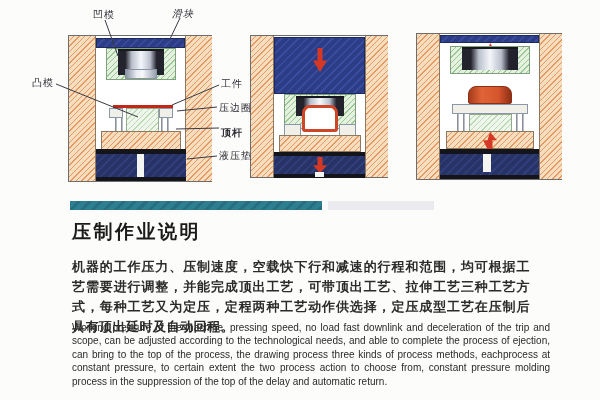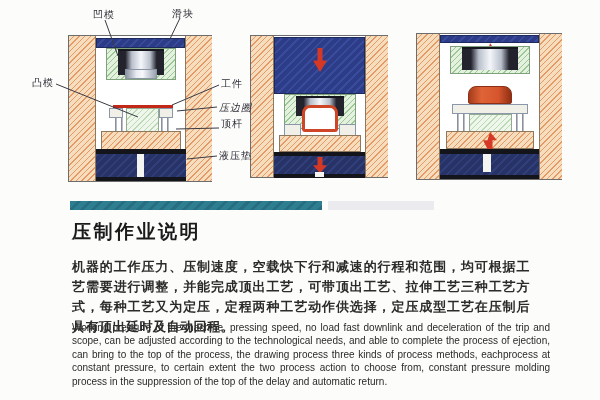--- a/index.html
+++ b/index.html
@@ -125,25 +125,25 @@
       <line x1="180" y1="18" x2="169" y2="41"></line>
       <line x1="56" y1="84" x2="138" y2="117"></line>
       <line x1="219" y1="85" x2="172" y2="105"></line>
       <line x1="217" y1="107" x2="177" y2="111"></line>
       <line x1="219" y1="128" x2="176" y2="129"></line>
       <line x1="217" y1="156" x2="187" y2="159"></line>
     </g>
   </svg>
 
   <span class="dlabel" style="left:93px;top:8px;">凹模</span>
-  <span class="dlabel" style="left:172px;top:7px;">滑块</span>
+  <span class="dlabel" style="left:172px;top:7px;font-style:italic;">滑块</span>
   <span class="dlabel" style="left:32px;top:76px;">凸模</span>
   <span class="dlabel" style="left:221px;top:77px;">工件</span>
-  <span class="dlabel" style="left:219px;top:101px;font-style:italic;">压边圈</span>
-  <span class="dlabel" style="left:221px;top:117px;">顶杆</span>
+  <span class="dlabel" style="left:219px;top:101px;">压边圈</span>
+  <span class="dlabel" style="left:221px;top:126px;font-weight:bold;">顶杆</span>
   <span class="dlabel" style="left:219px;top:149px;">液压垫</span>
 </div>
 
 <div class="abs bar-teal"></div>
 <div class="abs bar-gray"></div>
 
 <div class="abs title-row">
   <span class="title-zh">压制作业说明</span>
 </div>
 

